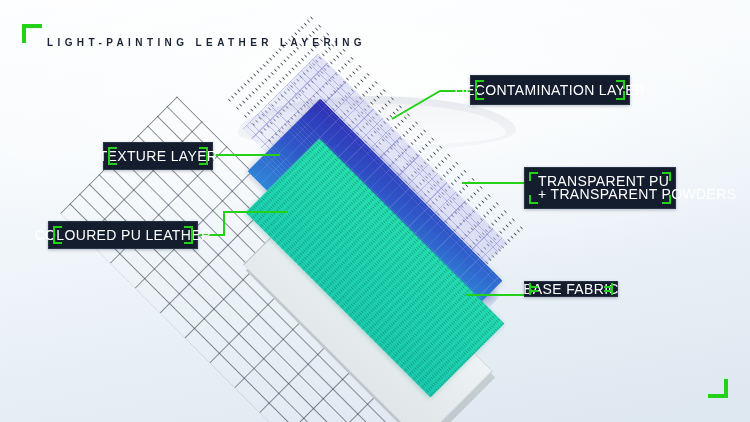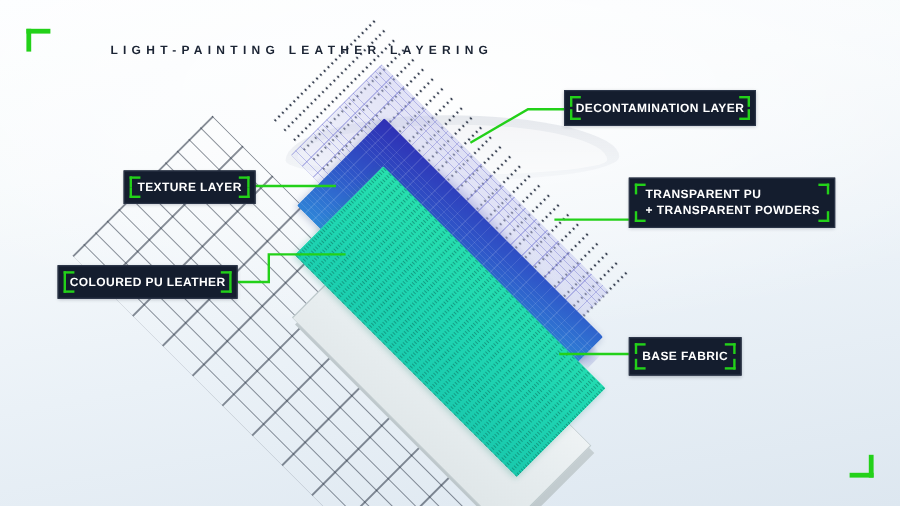--- a/index.html
+++ b/index.html
@@ -44,39 +44,38 @@
   .title {
     position: absolute;
     left: 47px;
     top: 37px;
     font-size: 10px;
     font-weight: bold;
     letter-spacing: 4.4px;
     color: #1b2434;
     z-index: 14;
     white-space: nowrap;
-    margin-left: 45px;
   }
 
   
   .leads { position: absolute; left:0; top:0; width:750px; height:422px; z-index: 11; }
 
   
   .label {
     position: absolute;
     background: #141d2e;
     border: 1px solid #2a3447;
     box-sizing: border-box;
     color: #ffffff;
     z-index: 13;
     box-shadow: 0 1px 3px rgba(20,29,46,0.28);
   }
   .label .txt {
-    font-size: 10px;
-    font-weight: bold;
+    font-size: 14px;
+    font-weight: normal;
     letter-spacing: 0.35px;
     line-height: 13px;
     white-space: nowrap;
   }
   .label.one-line { display: flex; align-items: center; justify-content: center; }
   .label.two-line {
     display: flex; flex-direction: column; justify-content: center;
     padding-left: 13px;
   }
   .label .br {
@@ -288,38 +287,38 @@
   </div>
 
   <div class="label one-line" style="left:92px; top:142px; width:110px; height:28px;margin-left:11px;">
     <span class="br tl"></span>
       <span class="br tr"></span>
       <span class="br bl"></span>
       <span class="br br2"></span>
     <div class="txt">TEXTURE LAYER</div>
   </div>
 
-  <div class="label two-line" style="left:524px; top:148px; width:172px; height:42px;">
+  <div class="label two-line" style="left:524px; top:167px; width:152px; height:42px;">
     <span class="br tl"></span>
       <span class="br tr"></span>
       <span class="br bl"></span>
       <span class="br br2"></span>
     <div class="txt">TRANSPARENT PU</div>
     <div class="txt">+ TRANSPARENT POWDERS</div>
   </div>
 
   <div class="label one-line" style="left:48px; top:221px; width:150px; height:28px;">
     <span class="br tl"></span>
       <span class="br tr"></span>
       <span class="br bl"></span>
       <span class="br br2"></span>
     <div class="txt">COLOURED PU LEATHER</div>
   </div>
 
-  <div class="label one-line" style="left:524px; top:281px; width:94px; height:32px;">
+  <div class="label one-line" style="left:524px; top:281px; width:94px; height:16px;">
     <span class="br tl"></span>
       <span class="br tr"></span>
       <span class="br bl"></span>
       <span class="br br2"></span>
     <div class="txt">BASE FABRIC</div>
   </div>
 
 </div>
 
 </body></html>

